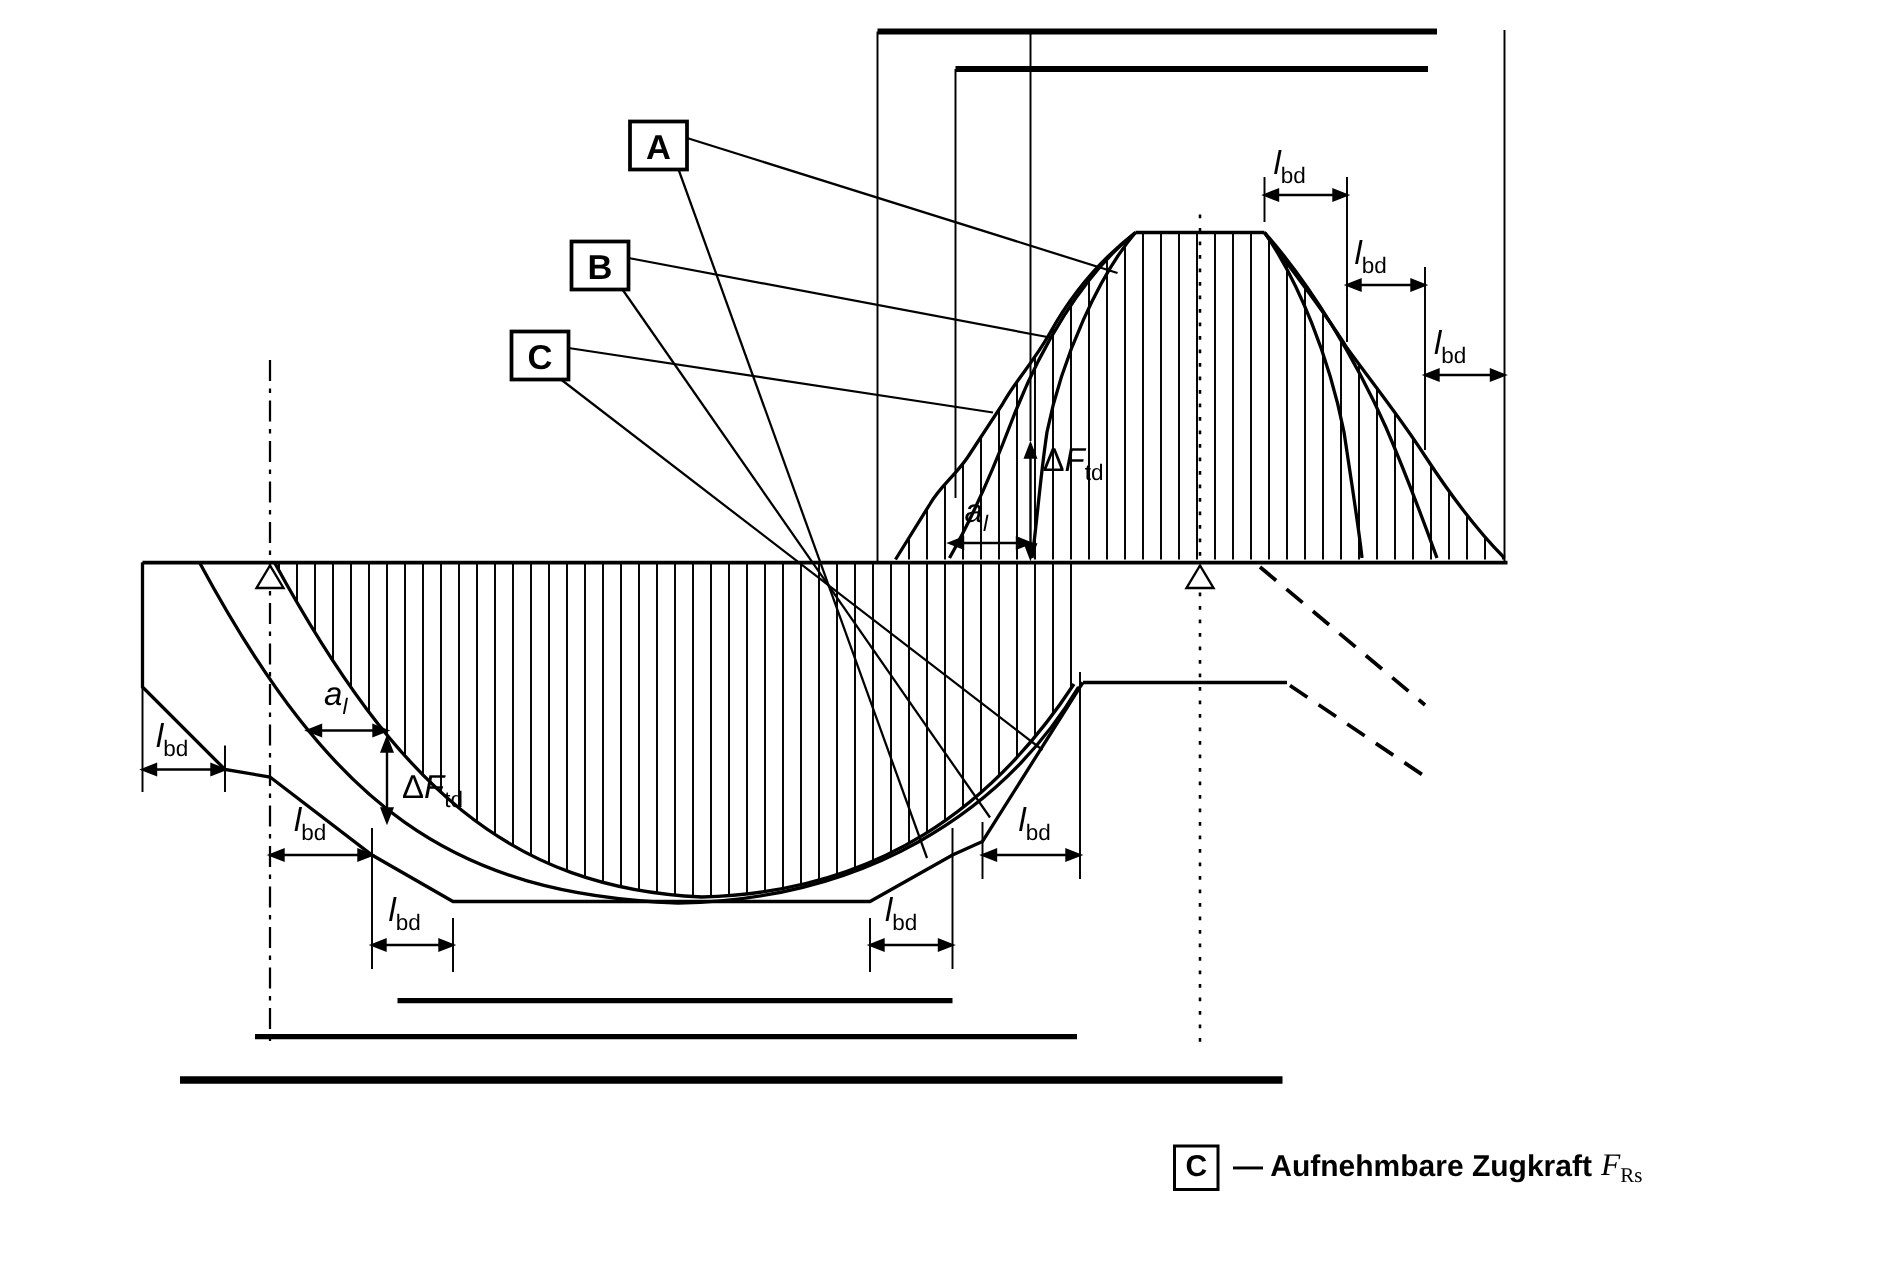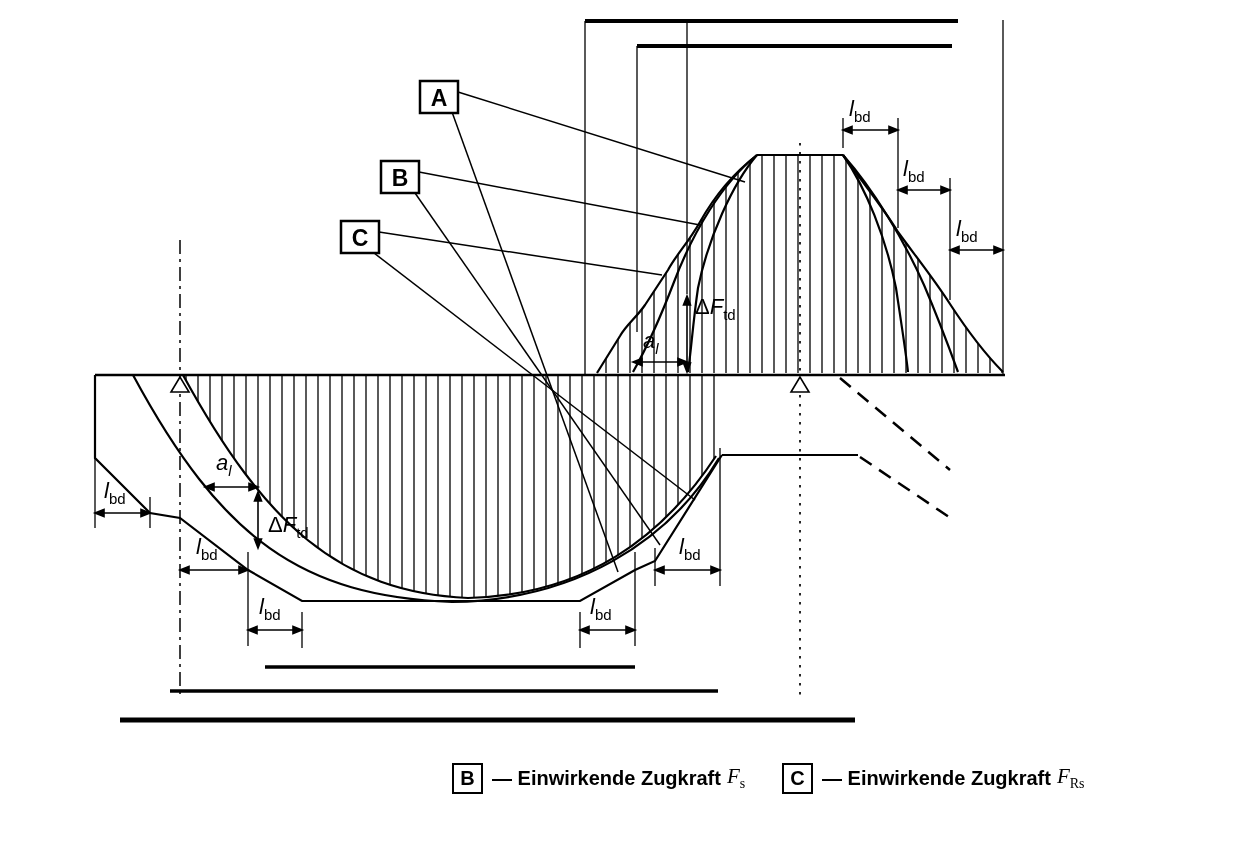--- a/index.html
+++ b/index.html
@@ -189,20 +189,17 @@
   <g>
     <rect x="381" y="161" width="38" height="32" fill="#fff" stroke="#000" stroke-width="2.5"></rect>
     <text class="callout-letter" x="400" y="186">B</text>
   </g>
   <g>
     <rect x="341" y="221" width="38" height="32" fill="#fff" stroke="#000" stroke-width="2.5"></rect>
     <text class="callout-letter" x="360" y="246">C</text>
   </g>
 </svg>
 
-<div class="legend-item" style="left:452px">
-  <span class="lbox">B</span><span class="ltext">— Einwirkende Zugkraft</span><span class="lformula"><i>F</i><sub>s</sub></span>
+<div class="legend-item" style="left:782px">
+  <span class="lbox">C</span><span class="ltext">— Aufnehmbare Zugkraft</span><span class="lformula"><i>F</i><sub>Rs</sub></span>
 </div>
-<div class="legend-item" style="left:782px">
-  <span class="lbox">C</span><span class="ltext">— Einwirkende Zugkraft</span><span class="lformula"><i>F</i><sub>Rs</sub></span>
+
 </div>
 
-</div>
-
 </body></html>

